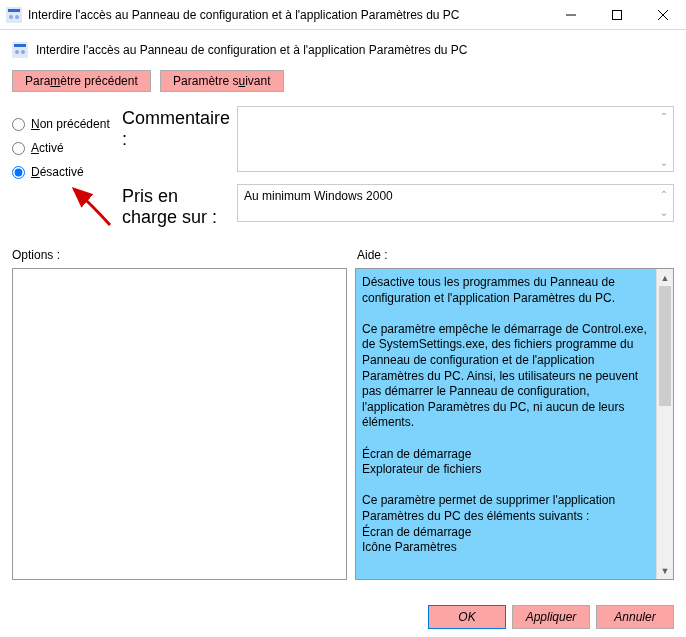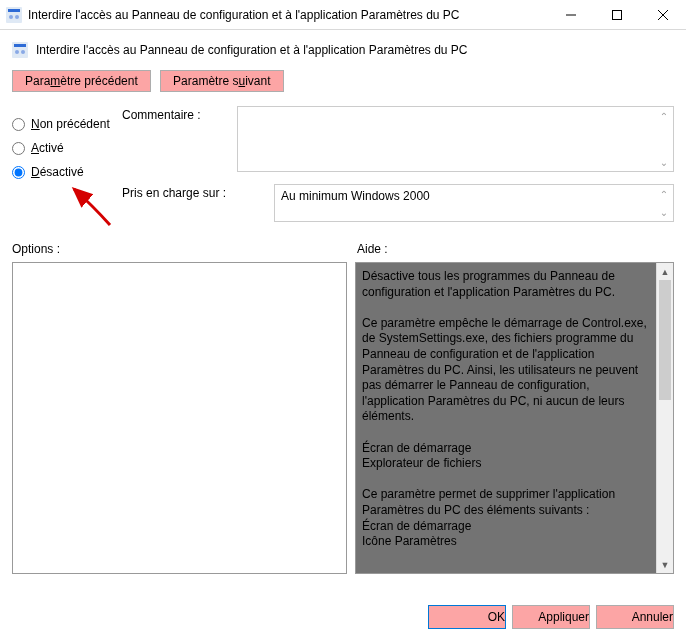--- a/index.html
+++ b/index.html
@@ -41,21 +41,21 @@
     font-family:inherit;
     cursor:default;
     margin-right:6px;
   }
   .accel { text-decoration: underline; }
   .row { display:flex; }
   .state-col { width:110px; padding-top:6px; }
   .state-option { display:flex; align-items:center; padding:5px 0; font-size:12px; }
   .state-option input { margin:0 6px 0 0; }
   .form-col { flex:1; display:flex; flex-direction:column; }
-  .label-cell { width:115px; padding-top:2px; font-size:12px; }
+  .label-cell { width:115px; padding-top:2px; font-size:18px; }
   .comment-box {
     flex:1; height:66px;
     border:1px solid #cccccc;
     background:#fff;
     position:relative;
   }
   .support-box {
     flex:1; height:38px;
     border:1px solid #cccccc;
     background:#fff;
@@ -75,21 +75,21 @@
   .panels-labels .right { font-size:12px;text-align:right; }
   .panels { display:flex; gap:8px; padding-top:6px; }
   .options-box {
     width:335px; height:312px;
     border:1px solid #999;
     background:#fff;
   }
   .help-outer {
     flex:1; height:312px;
     border:1px solid #999;
-    background:#737373;
+    background:#7dd3fc;
     display:flex;
   }
   .help-box {
     flex:1;
     padding:6px 6px;
     font-size:12px;
     line-height:1.3;
     overflow:hidden;
   }
   .scrollbar {
@@ -107,21 +107,21 @@
   .sb-thumb {
     position:absolute;
     top:17px; left:2px; right:2px;
     height:120px;
     background:#cdcdcd;
   }
   .footer {
     position:absolute; bottom:8px; right:12px;
     display:flex;
   }
-  .footer .btn { width:78px; text-align:right; padding:4px 0; margin:0 0 0 6px; }
+  .footer .btn { width:78px; text-align:center; padding:4px 0; margin:0 0 0 6px;font-style:italic; }
   .footer .btn.primary { border-color:#0078d7; }
   .arrow-annot {
     position:absolute;
     left:62px; top:185px;
     pointer-events:none;
   }
   .gp-icon rect.bg{fill:#dfe9f5;}
   .gp-icon rect.bar{fill:#2e6bd6;}
   .gp-icon circle{fill:#8aa9e6;}
 </style>
@@ -188,21 +188,21 @@
       </label>
     </div>
     <div class="form-col">
       <div class="row">
         <div class="label-cell">Commentaire :</div>
         <div class="comment-box">
           <div class="scroll-caret" style="top:2px;">⌃</div>
           <div class="scroll-caret" style="bottom:2px;">⌄</div>
         </div>
       </div>
-      <div class="row" style="padding-top:12px;gap:37px;">
+      <div class="row" style="padding-top:12px;">
         <div class="label-cell">Pris en charge sur :</div>
         <div class="support-box">
           <span>Au minimum Windows 2000</span>
           <div class="scroll-caret" style="top:2px;">⌃</div>
           <div class="scroll-caret" style="bottom:2px;">⌄</div>
         </div>
       </div>
     </div>
   </div>
 

